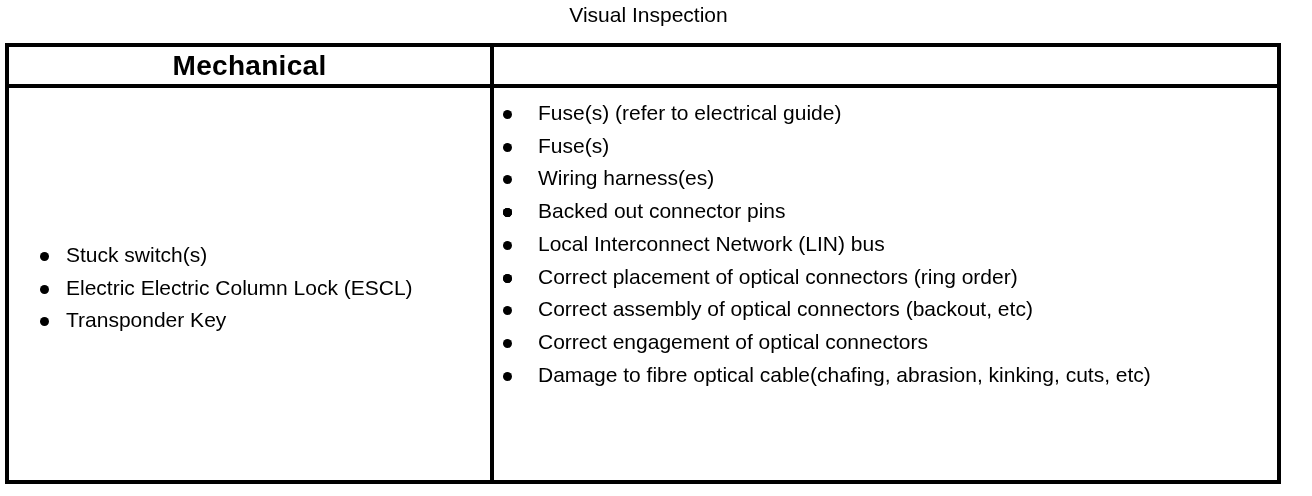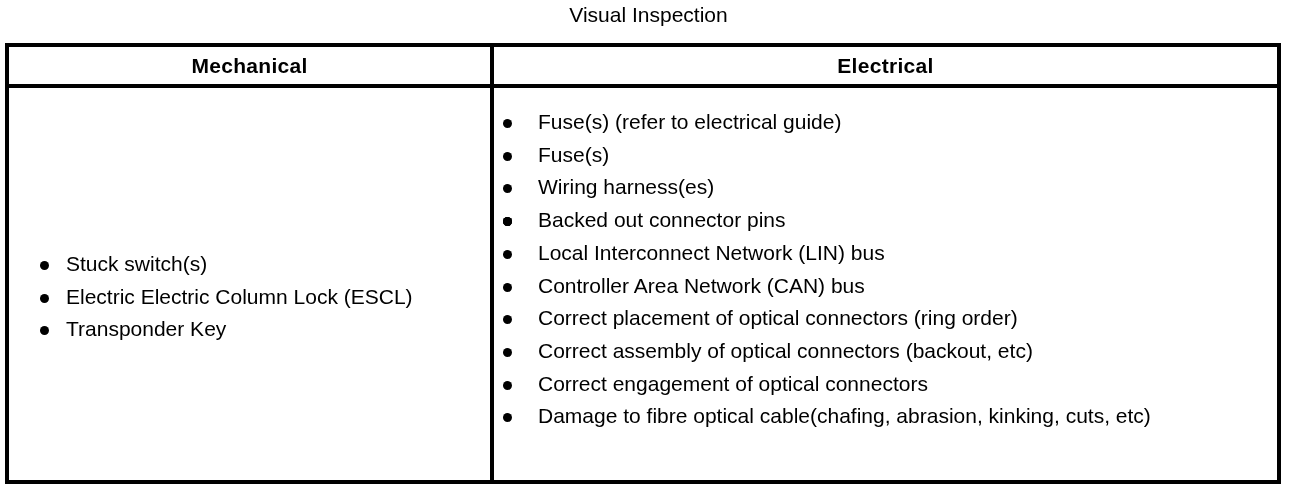--- a/index.html
+++ b/index.html
@@ -61,21 +61,21 @@
     box-sizing: border-box;
     border-bottom: 4px solid #000000;
   }
   .header-cell {
     position: absolute;
     top: 0;
     height: 37px;
     display: flex;
     align-items: center;
     justify-content: center;
-    font-size: 21px;
+    font-size: 28px;
     font-weight: bold;
     letter-spacing: 0.3px;
     white-space: nowrap;
   }
   .header-cell.mech { left: 0px;   width: 481px; }
   .header-cell.elec { left: 485px; width: 783px; }
 
   
   .divider {
     position: absolute;
@@ -90,21 +90,21 @@
   .body-row {
     position: absolute;
     left: 0;
     top: 41px;
     width: 100%;
     height: 392px;
   }
 
   .cell {
     position: absolute;
-    top: 9px;
+    top: 0;
     height: 100%;
   }
   .cell.mech { left: 0px;   width: 481px; }
   .cell.elec { left: 485px; width: 783px; }
 
   
   ul.bullets {
     list-style: none;
     margin: 0;
     padding: 0;
@@ -147,21 +147,20 @@
 
 <div class="page">
 
   <div class="title">Visual Inspection</div>
 
   <div class="table">
     <div class="table-inner">
 
       <div class="header-row">
         <div class="header-cell mech">Mechanical</div>
-        <div class="header-cell elec">Electrical</div>
       </div>
 
       <div class="divider"></div>
 
       <div class="body-row">
 
         <div class="cell mech">
           <ul class="bullets left">
             <li>
               <span class="bullet"></span>
@@ -201,21 +200,20 @@
             <li>
               <span class="bullet"></span>
               <span>Backed out connector pins</span>
             </li>
             <li>
               <span class="bullet"></span>
               <span>Local Interconnect Network (LIN) bus</span>
             </li>
             <li>
               <span class="bullet"></span>
-              <span>Controller Area Network (CAN) bus</span>
             </li>
             <li>
               <span class="bullet"></span>
               <span>Correct placement of optical connectors (ring order)</span>
             </li>
             <li>
               <span class="bullet"></span>
               <span>Correct assembly of optical connectors (backout, etc)</span>
             </li>
             <li>

